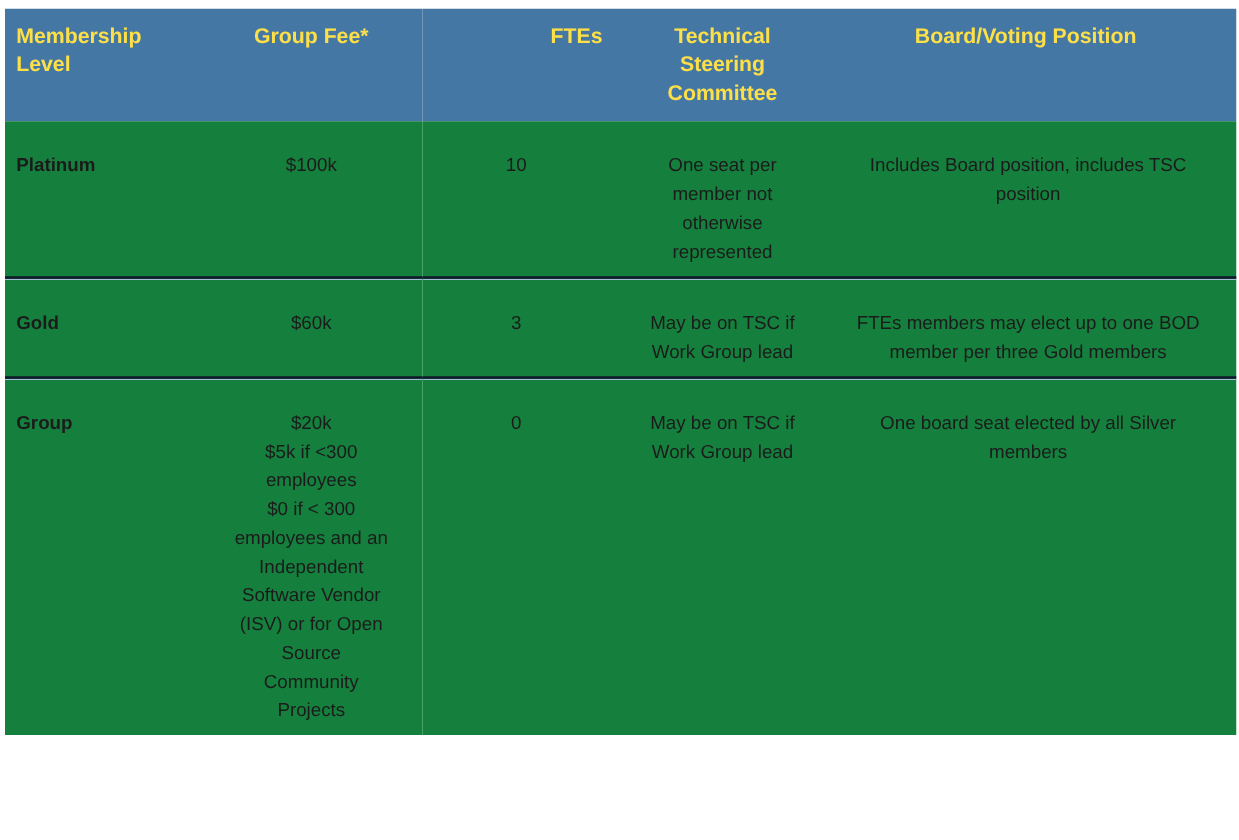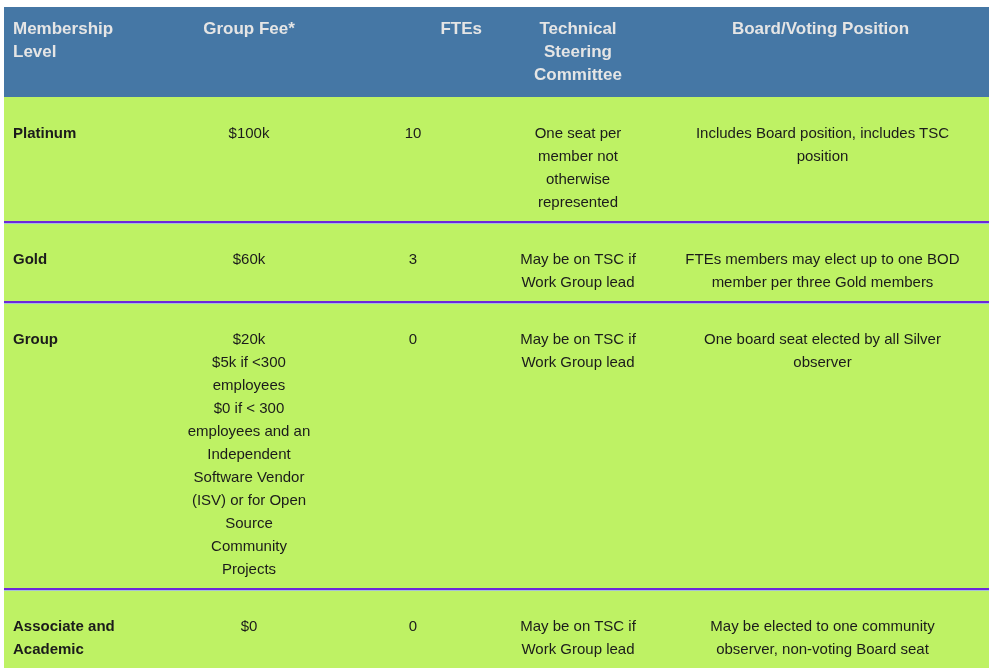--- a/index.html
+++ b/index.html
@@ -21,21 +21,21 @@
     margin: 7px 0 0 4px;
   }
   col.c-level { width: 156px; }
   col.c-fee   { width: 178px; }
   col.c-ftes  { width: 150px; }
   col.c-tsc   { width: 180px; }
   col.c-board { width: 321px; }
 
   thead th {
     background: #4577a5;
-    color: #e5e5e5;
+    color: #fde047;
     font-size: 17px;
     font-weight: bold;
     line-height: 23px;
     vertical-align: top;
     text-align: center;
     padding: 10px 20px 11px 20px;
   }
   thead th.h-level {
     text-align: left;
     padding-left: 9px;
@@ -44,24 +44,24 @@
   thead th.h-fee  { padding-left: 26px; padding-right: 26px; }
   thead th.h-ftes { padding-left: 6px;  padding-right: 6px; text-align: right; }
   thead th.h-board { padding-left: 12px; padding-right: 28px; }
 
   tbody td {
     vertical-align: top;
     text-align: center;
     font-size: 15px;
     line-height: 23px;
     padding: 24px 20px 8px 20px;
-    background: #bef264;
+    background: #15803d;
   }
   tbody tr.divided td {
-    border-top: 2px solid #6d28d9;
+    border-top: 2px solid #0f172a;
     box-shadow: inset 0 1px 0 #a6bfd8;
   }
   tbody td.cell-level {
     text-align: left;
     font-weight: bold;
     padding-left: 9px;
     padding-right: 6px;
   }
   tbody td.cell-fee {
     white-space: pre-line;
@@ -106,23 +106,16 @@
       <td class="cell-tsc">May be on TSC if Work Group lead</td>
       <td class="cell-board">FTEs members may elect up to one BOD member per three Gold members</td>
     </tr>
     <tr class="divided">
       <td class="cell-level">Group</td>
       <td class="cell-fee">$20k
 $5k if &lt;300 employees
 $0 if &lt; 300 employees and an Independent Software Vendor (ISV) or for Open Source Community Projects</td>
       <td class="cell-ftes">0</td>
       <td class="cell-tsc">May be on TSC if Work Group lead</td>
-      <td class="cell-board">One board seat elected by all Silver observer</td>
-    </tr>
-    <tr class="divided">
-      <td class="cell-level">Associate and Academic</td>
-      <td class="cell-fee">$0</td>
-      <td class="cell-ftes">0</td>
-      <td class="cell-tsc">May be on TSC if Work Group lead</td>
-      <td class="cell-board">May be elected to one community observer, non-voting Board seat</td>
+      <td class="cell-board">One board seat elected by all Silver members</td>
     </tr>
   </tbody>
 </table>
 
 </body></html>

